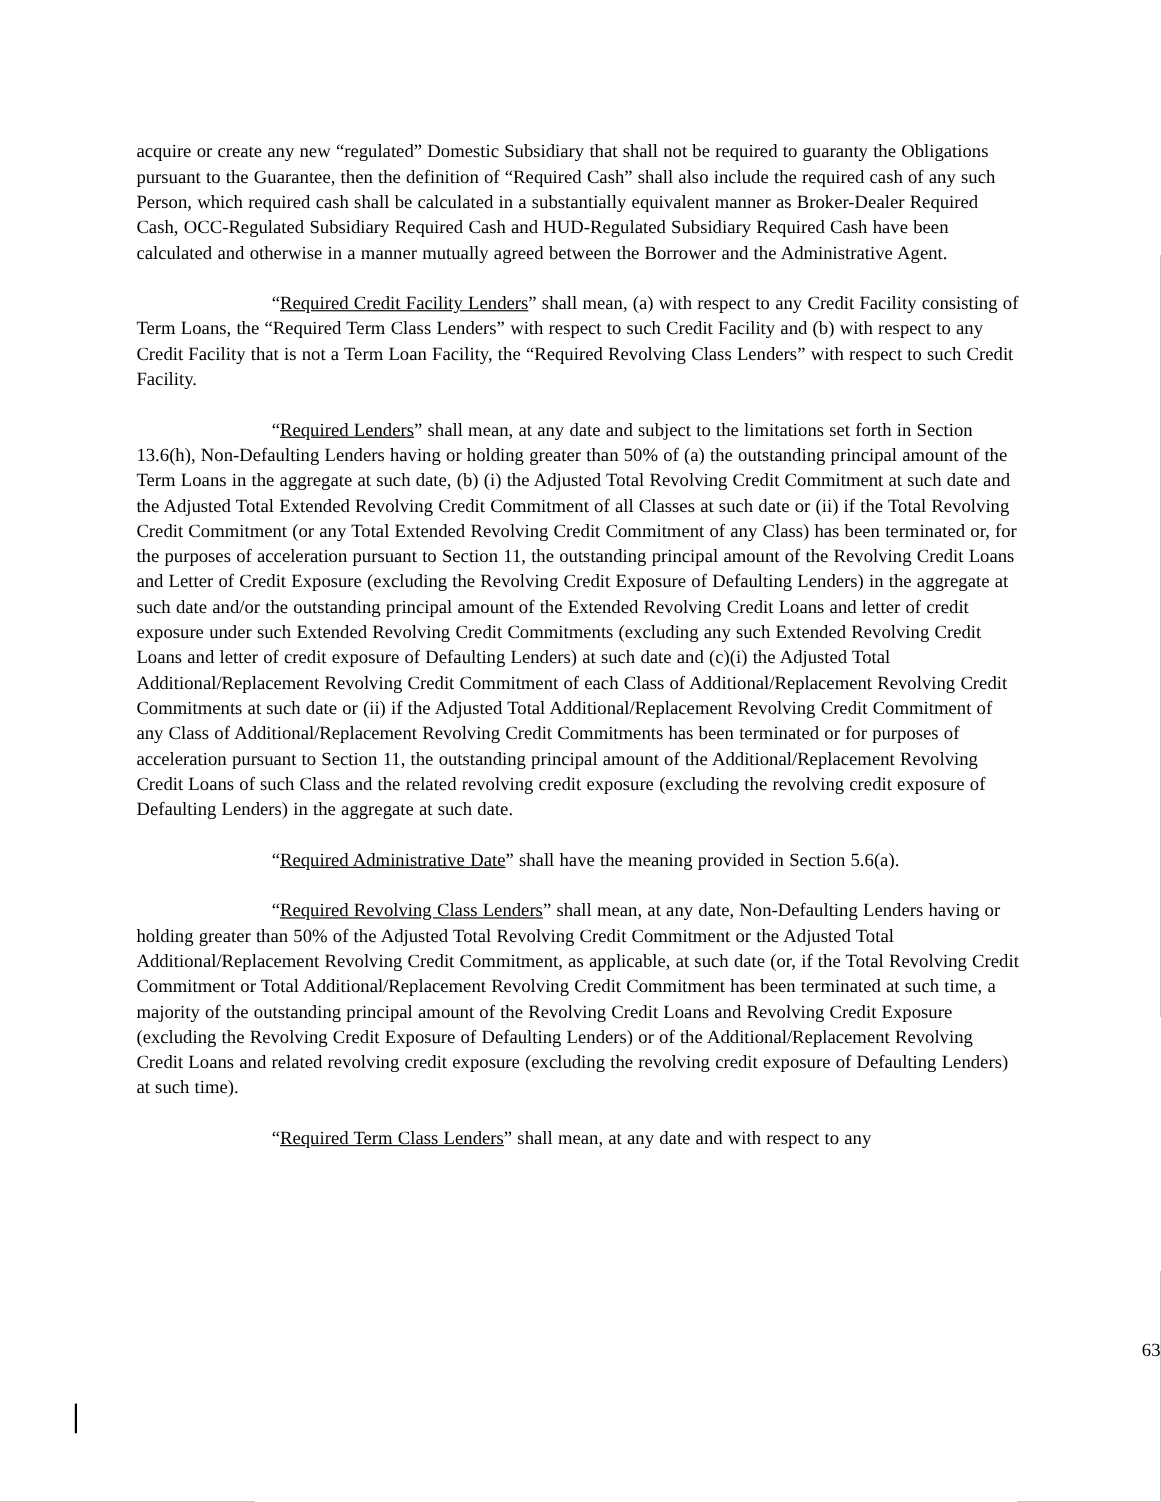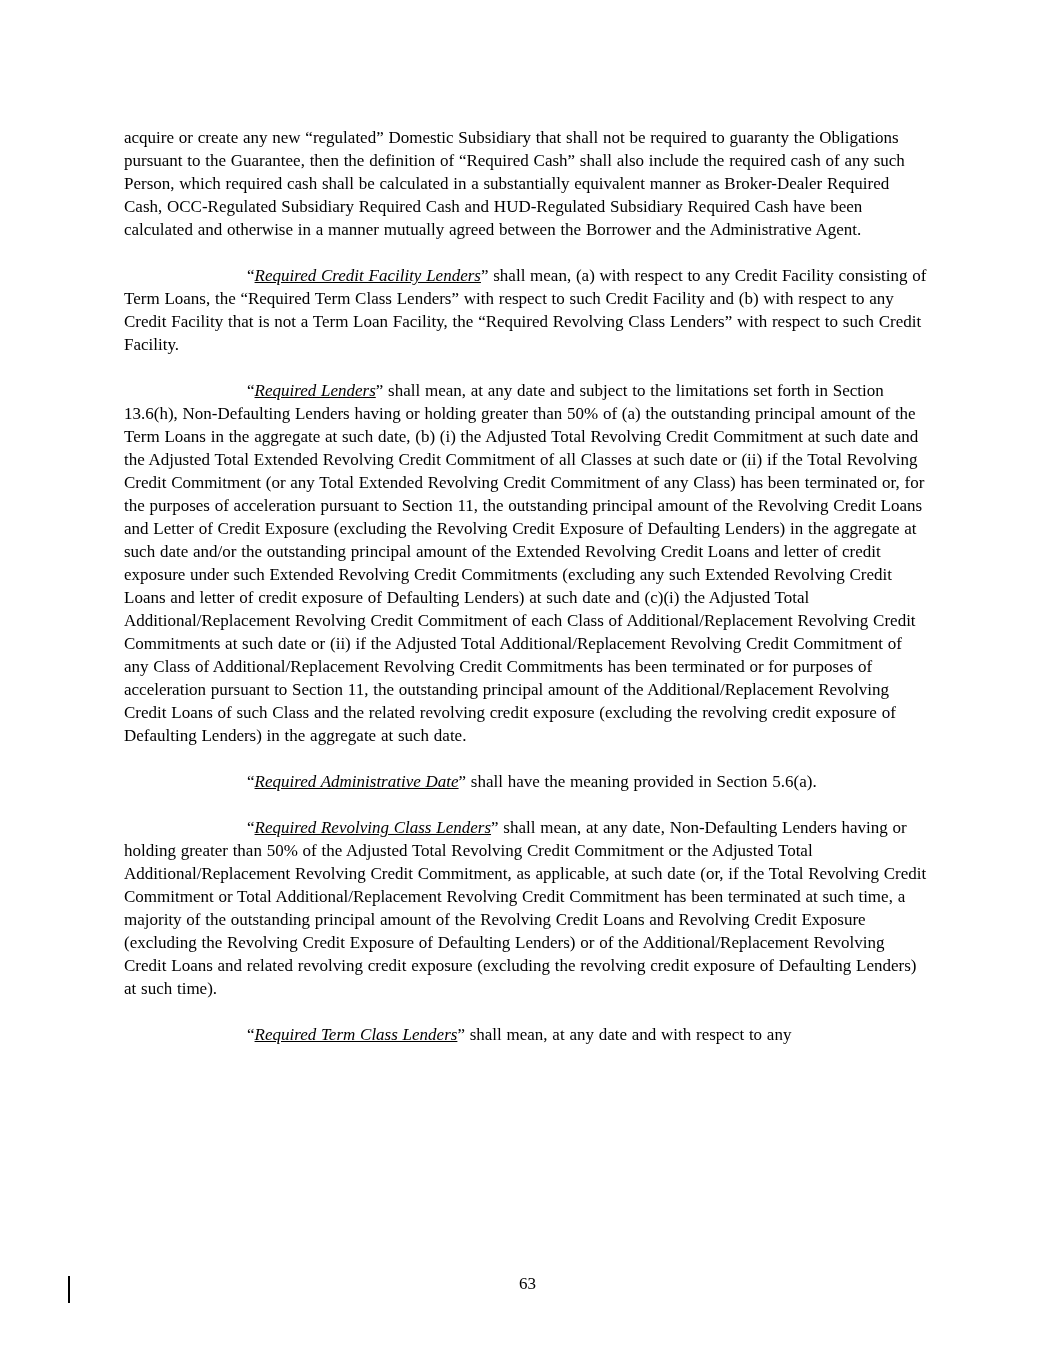--- a/index.html
+++ b/index.html
@@ -19,27 +19,27 @@
     top: 126px;
     width: 806px;
     font-size: 17px;
     line-height: 23px;
     text-align: left;
     word-spacing: 0.5px;
   }
   .para { margin-bottom: 23px; }
   .para:last-child { margin-bottom: 16px; }
   .para.indent { text-indent: 123px; }
-  .term { text-decoration: underline; font-style: italic; }
+  .term { text-decoration: underline; }
   .footer {
     position: absolute;
     left: 0;
     right: 0;
-    top: 1272px;
-    text-align: center;
+    top: 1216px;
+    text-align: right;
     font-size: 17px;
     line-height: 23px;
   }
   .change-bar {
     position: absolute;
     left: 68px;
     top: 1276px;
     width: 2px;
     height: 27px;
     background: #000;

